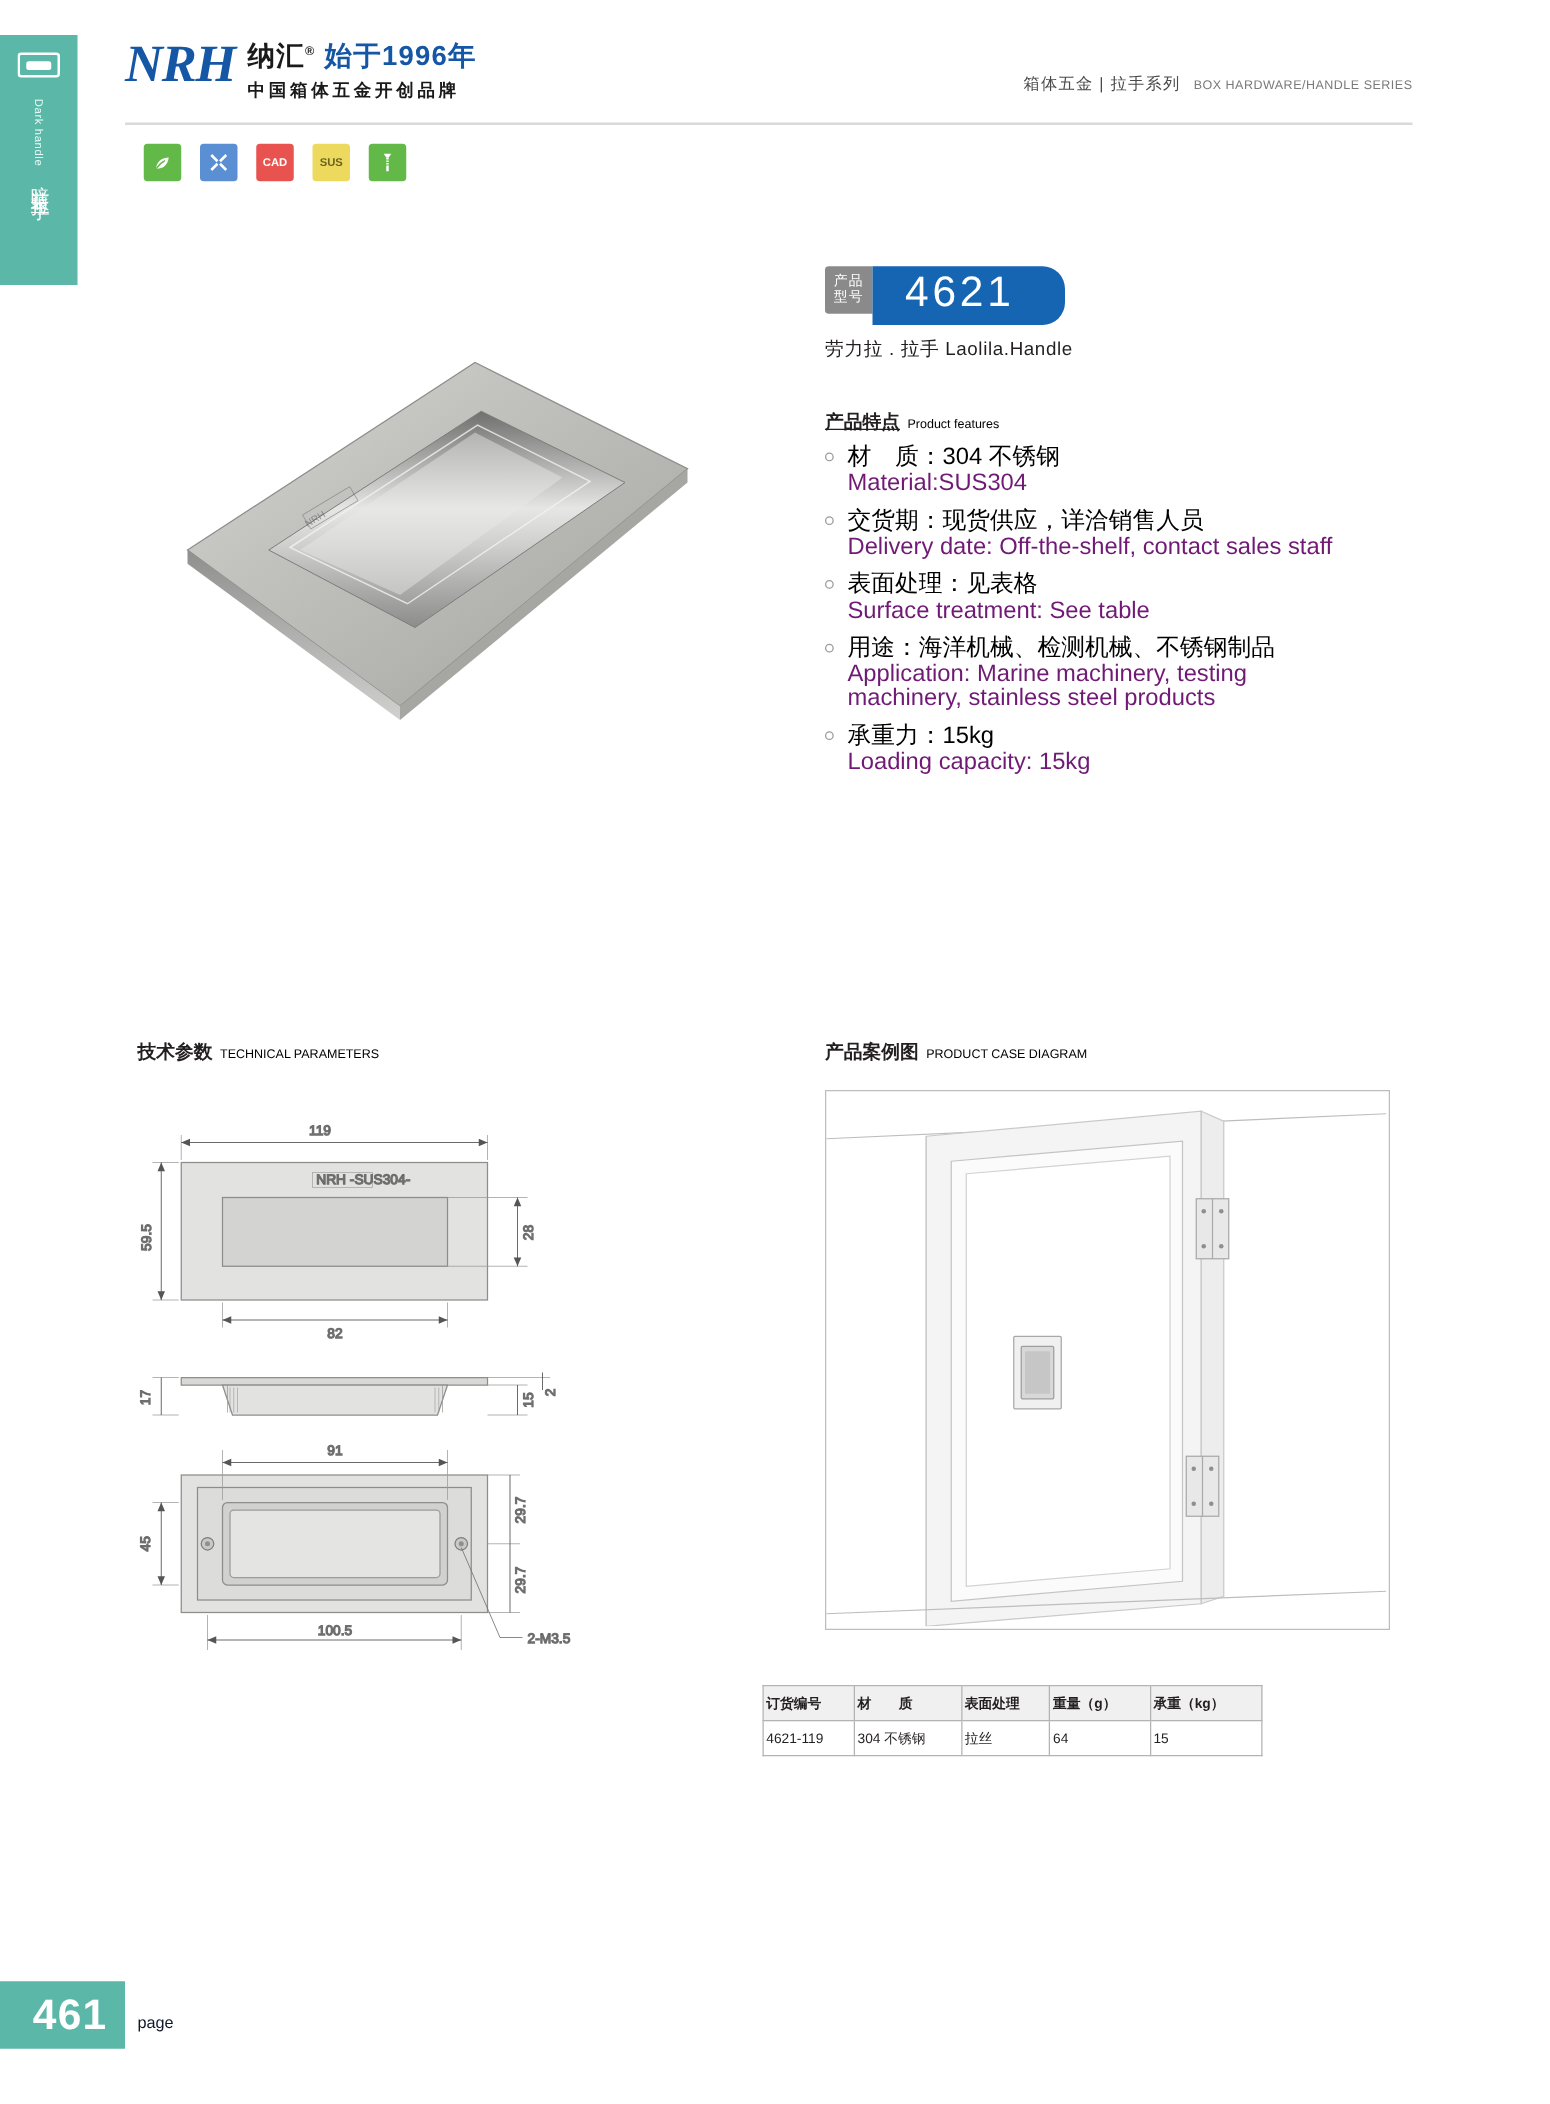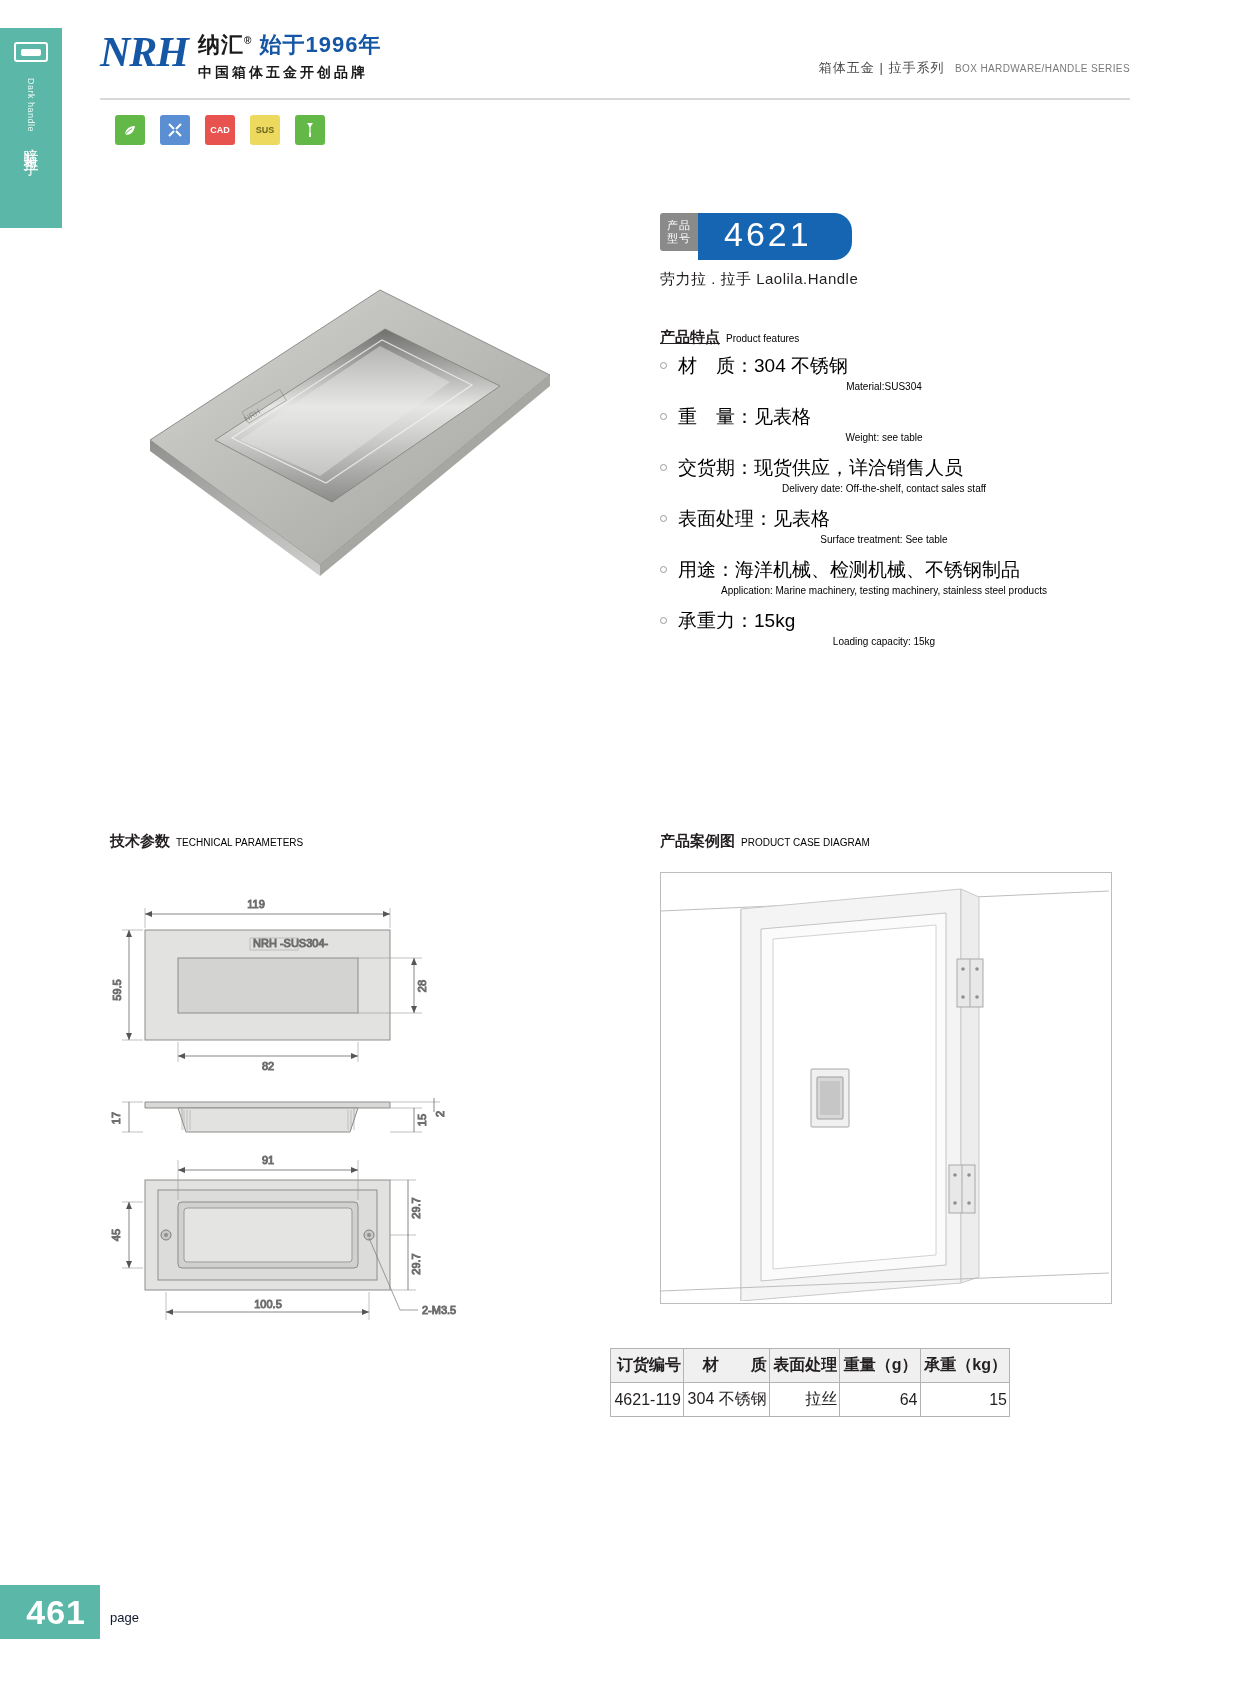--- a/index.html
+++ b/index.html
@@ -63,35 +63,35 @@
   .feat-title{position:absolute;left:660px;top:328px;font-size:15px;}
   .feat-title .cn{font-weight:bold;text-decoration:underline;}
   .feat-title .en{color:#444;font-size:14px;margin-left:4px;}
   .feat-list{position:absolute;left:660px;top:356px;width:430px;}
   .feat{position:relative;padding-left:18px;margin-bottom:11px;}
   .feat::before{
     content:"";position:absolute;left:0;top:6px;width:7px;height:7px;border-radius:50%;
     border:1.5px solid #9a9a9a;box-sizing:border-box;
   }
   .feat .cn{font-size:19px;color:#000000;line-height:19px;}
-  .feat .en{font-size:10px;color:#000000;line-height:19px;margin-top:2px;text-align:center;}
+  .feat .en{font-size:19px;color:#701a75;line-height:19px;margin-top:2px;}
   
   .sec-head{position:absolute;font-size:15px;}
   .sec-head .cn{font-weight:bold;color:#231f20;}
   .sec-head .en{color:#000000;font-size:10px;margin-left:6px;}
   #tech-head{left:110px;top:832px;}
   #case-head{left:660px;top:832px;}
   
   .tech-area{position:absolute;left:100px;top:880px;width:470px;height:480px;}
   .dim{font-size:11px;fill:#231f20;font-family:"Liberation Sans",sans-serif;}
   
   .case-box{position:absolute;left:660px;top:872px;width:450px;height:430px;border:1px solid #bdbdbd;background:#fff;}
   
   .tbl{position:absolute;left:610px;top:1348px;width:400px;border-collapse:collapse;}
-  .tbl th,.tbl td{border:1px solid #b3b3b3;font-size:16px;text-align:right;padding:6px 2px;}
+  .tbl th,.tbl td{border:1px solid #b3b3b3;font-size:11px;text-align:left;padding:6px 2px;}
   .tbl th{background:#f0f0f0;font-weight:bold;color:#231f20;}
   .tbl td{color:#231f20;}
   
   .footer-tab{
     position:absolute;left:0;bottom:44px;width:100px;height:54px;background:#5bb8a8;
     display:flex;align-items:center;justify-content:flex-end;
   }
   .footer-num{color:#fff;font-size:34px;font-weight:bold;margin-right:14px;letter-spacing:1px;margin-left:46px;}
   .footer-page{position:absolute;left:110px;bottom:58px;font-size:13px;color:#0f172a;}
 </style>
@@ -201,24 +201,20 @@
 
 <div class="sec-head feat-title">
   <span class="cn">产品特点</span><span class="en">Product features</span>
 </div>
 <div class="feat-list">
   <div class="feat">
     <div class="cn">材　质：304 不锈钢</div>
     <div class="en">Material:SUS304</div>
   </div>
   <div class="feat">
-    <div class="cn">重　量：见表格</div>
-    <div class="en">Weight: see table</div>
-  </div>
-  <div class="feat">
     <div class="cn">交货期：现货供应，详洽销售人员</div>
     <div class="en">Delivery date: Off-the-shelf, contact sales staff</div>
   </div>
   <div class="feat">
     <div class="cn">表面处理：见表格</div>
     <div class="en">Surface treatment: See table</div>
   </div>
   <div class="feat">
     <div class="cn">用途：海洋机械、检测机械、不锈钢制品</div>
     <div class="en">Application: Marine machinery, testing machinery, stainless steel products</div>

